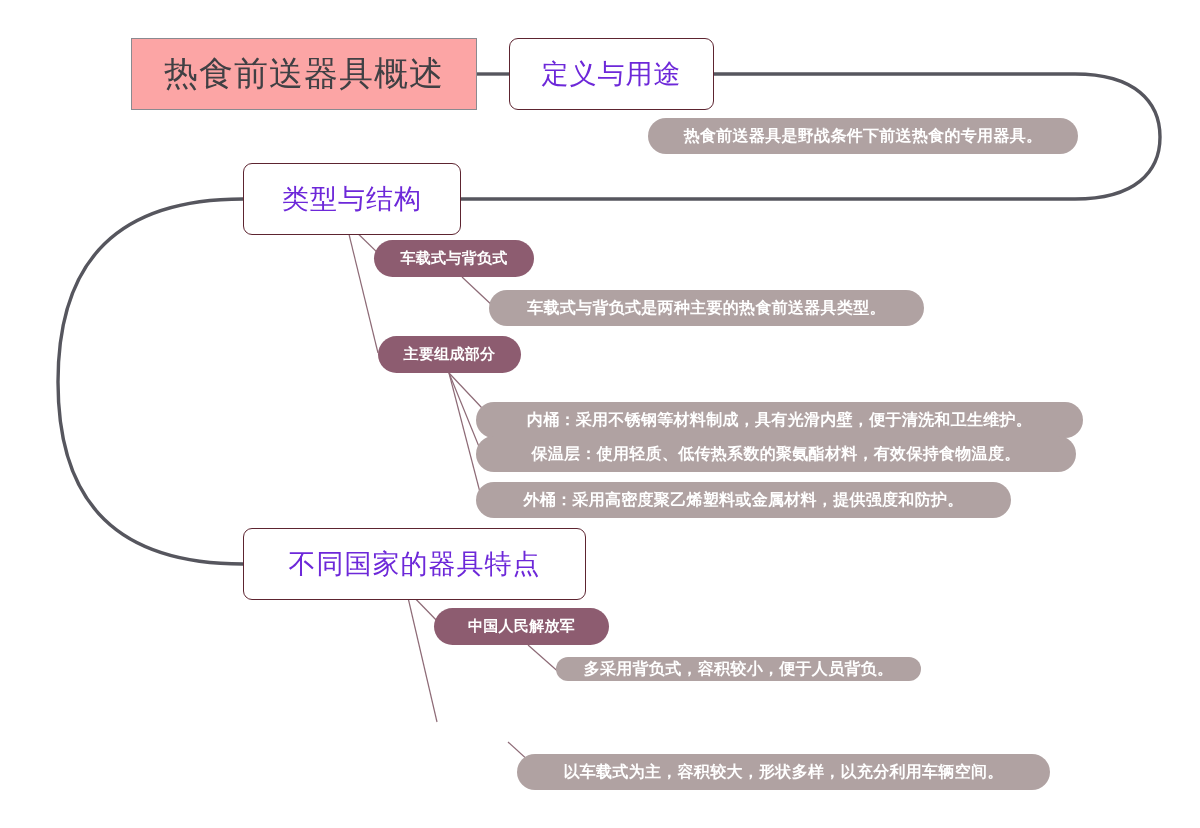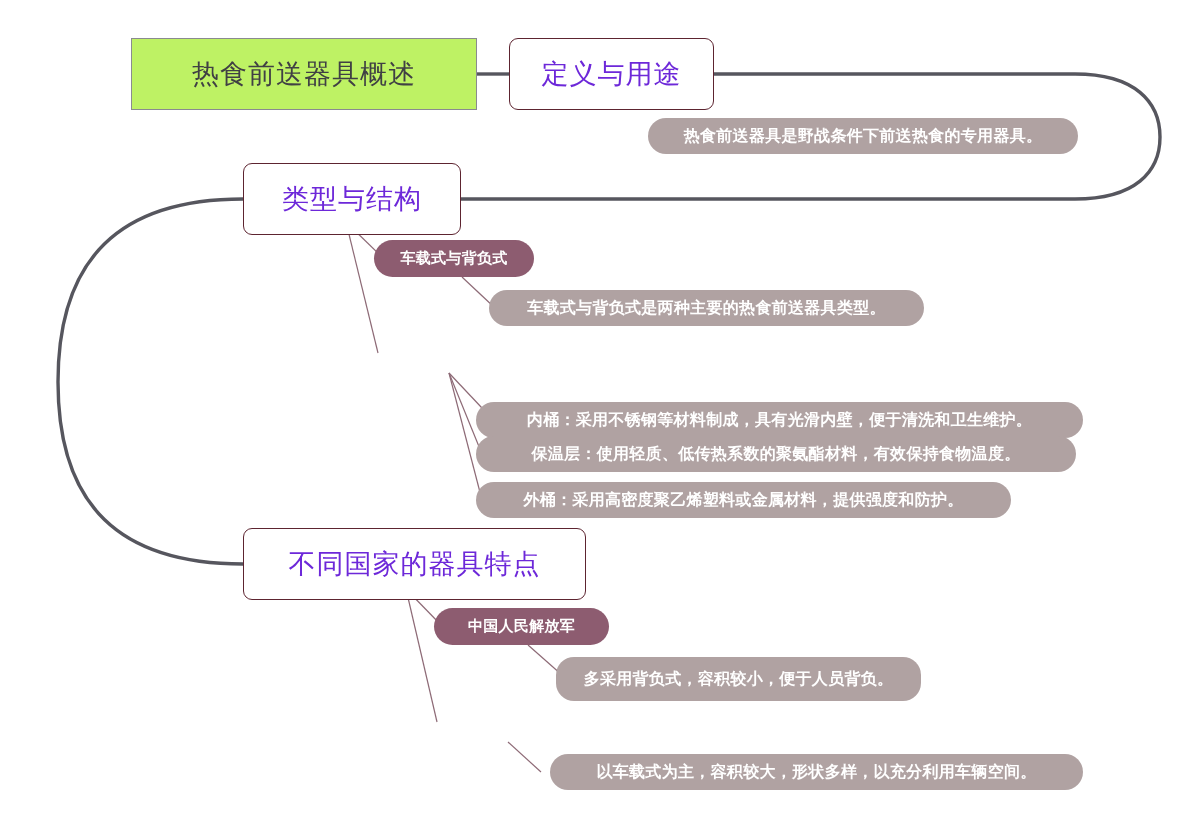--- a/index.html
+++ b/index.html
@@ -35,23 +35,23 @@
     box-sizing: border-box;
     display: flex;
     align-items: center;
     justify-content: center;
     white-space: nowrap;
   }
 
   
   .node-root {
     border: 1.6px solid #8a8a90;
-    background: #bef264;
+    background: #fca5a5;
     color: #404044;
-    font-size: 27px;
+    font-size: 34px;
     font-family: "Liberation Serif", "DejaVu Serif", serif;
     letter-spacing: 1px;
   }
 
   
   .node-main {
     border: 1.8px solid #5d2430;
     border-radius: 9px;
     background: #ffffff;
     color: #6d28d9;
@@ -133,20 +133,23 @@
   </div>
 
   <div class="node node-sub" style="left:374px; top:240px; width:160px; height:37px;">
     <span>车载式与背负式</span>
   </div>
 
   <div class="node node-detail" style="left:489px; top:290px; width:435px; height:36px;">
     <span>车载式与背负式是两种主要的热食前送器具类型。</span>
   </div>
 
+  <div class="node node-sub" style="left:378px; top:336px; width:143px; height:37px;">
+    <span>主要组成部分</span>
+  </div>
 
   <div class="node node-detail" style="left:476px; top:390px; width:607px; height:36px;margin-top:12px;">
     <span>内桶：采用不锈钢等材料制成，具有光滑内壁，便于清洗和卫生维护。</span>
   </div>
 
   <div class="node node-detail" style="left:476px; top:436px; width:600px; height:36px;">
     <span>保温层：使用轻质、低传热系数的聚氨酯材料，有效保持食物温度。</span>
   </div>
 
   <div class="node node-detail" style="left:476px; top:482px; width:535px; height:36px;">
@@ -154,22 +157,22 @@
   </div>
 
   <div class="node node-main" style="left:243px; top:528px; width:343px; height:72px;">
     <span>不同国家的器具特点</span>
   </div>
 
   <div class="node node-sub" style="left:434px; top:608px; width:175px; height:37px;">
     <span>中国人民解放军</span>
   </div>
 
-  <div class="node node-detail" style="left:556px; top:657px; width:365px; height:44px;">
+  <div class="node node-detail" style="left:556px; top:657px; width:365px; height:24px;">
     <span>多采用背负式，容积较小，便于人员背负。</span>
   </div>
 
 
-  <div class="node node-detail" style="left:550px; top:754px; width:533px; height:36px;">
+  <div class="node node-detail" style="left:517px; top:754px; width:533px; height:36px;">
     <span>以车载式为主，容积较大，形状多样，以充分利用车辆空间。</span>
   </div>
 
 </div>
 
 </body></html>

